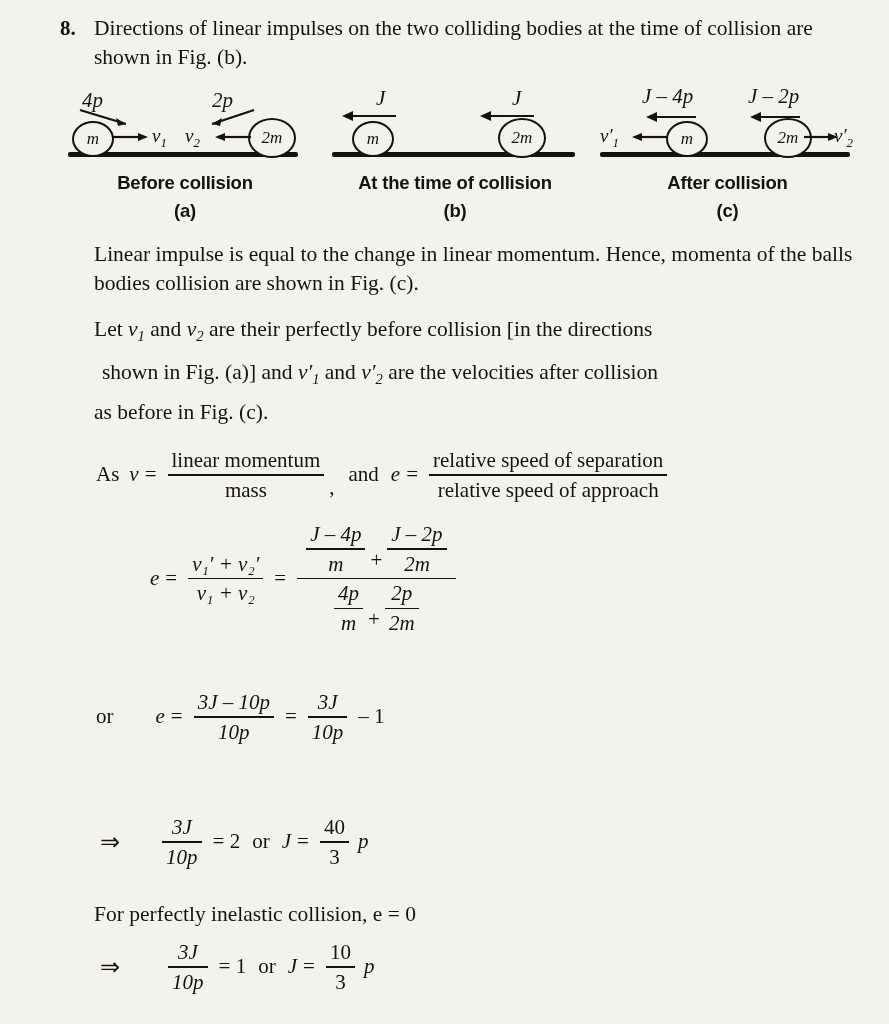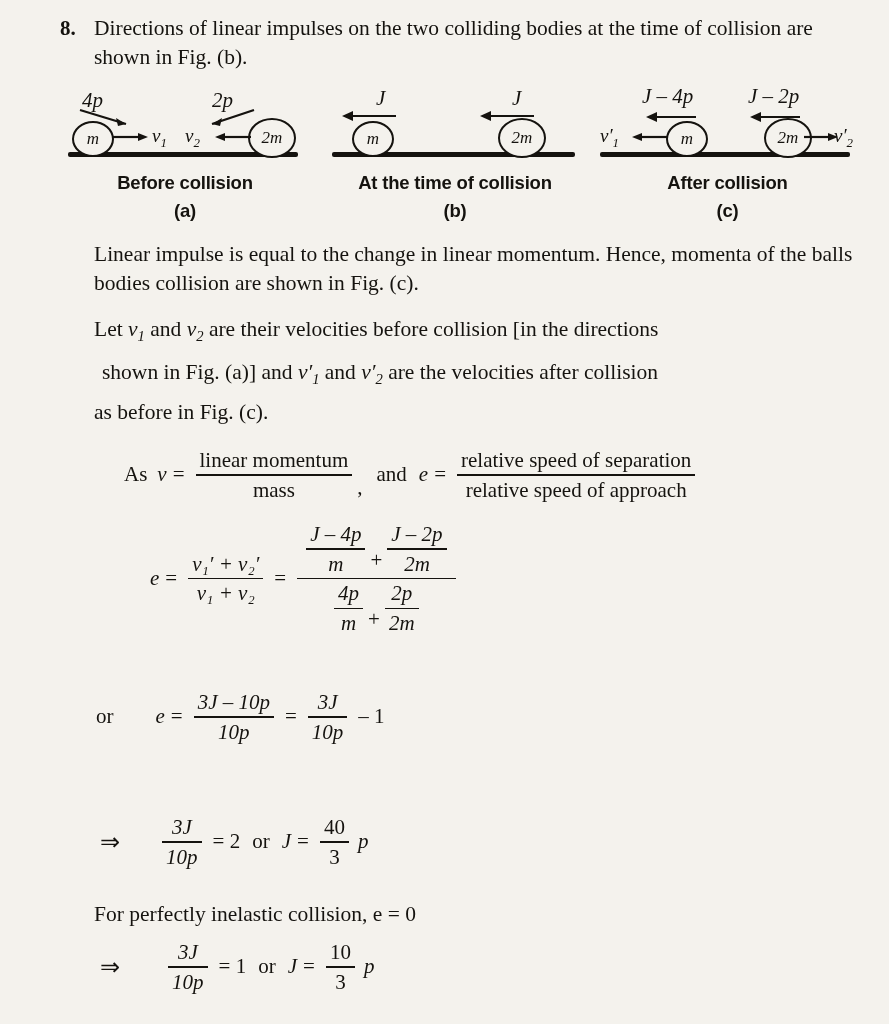--- a/index.html
+++ b/index.html
@@ -271,34 +271,34 @@
     </div>
   </div>
 
   <div class="para" style="top:240px;">Linear impulse is equal to the change in linear momentum. Hence, momenta of the balls bodies collision are shown in Fig. (c).</div>
 
   <div class="para" style="top:315px;">
     <span>Let</span>
     <i><span>v</span><sub>1</sub></i>
     <span>and</span>
     <i><span>v</span><sub>2</sub></i>
-    <span>are their velocities before collision [in the directions</span>
+    <span>are their perfectly before collision [in the directions</span>
   </div>
 
   <div class="para" style="top:358px;margin-left:8px;">
     <span>shown in Fig. (a)] and</span>
     <i><span>v</span>′<sub>1</sub></i>
     <span>and</span>
     <i><span>v</span>′<sub>2</sub></i>
     <span>are the velocities after collision</span>
   </div>
 
   <div class="para" style="top:398px;">as before in Fig. (c).</div>
 
-  <div class="math-row" style="left:96px; top:448px;margin-left:28px;">
+  <div class="math-row" style="left:96px; top:448px;">
     <span>As</span>
     <span class="it" style="margin-left:10px;">v</span>
     <span class="op">=</span>
     <span class="frac">
       <span class="num">linear momentum</span>
       <span class="bar"></span>
       <span class="den">mass</span>
     </span>
     <span style="align-self:flex-end; padding-bottom:2px;">,</span>
     <span style="margin-left:14px;">and</span>

